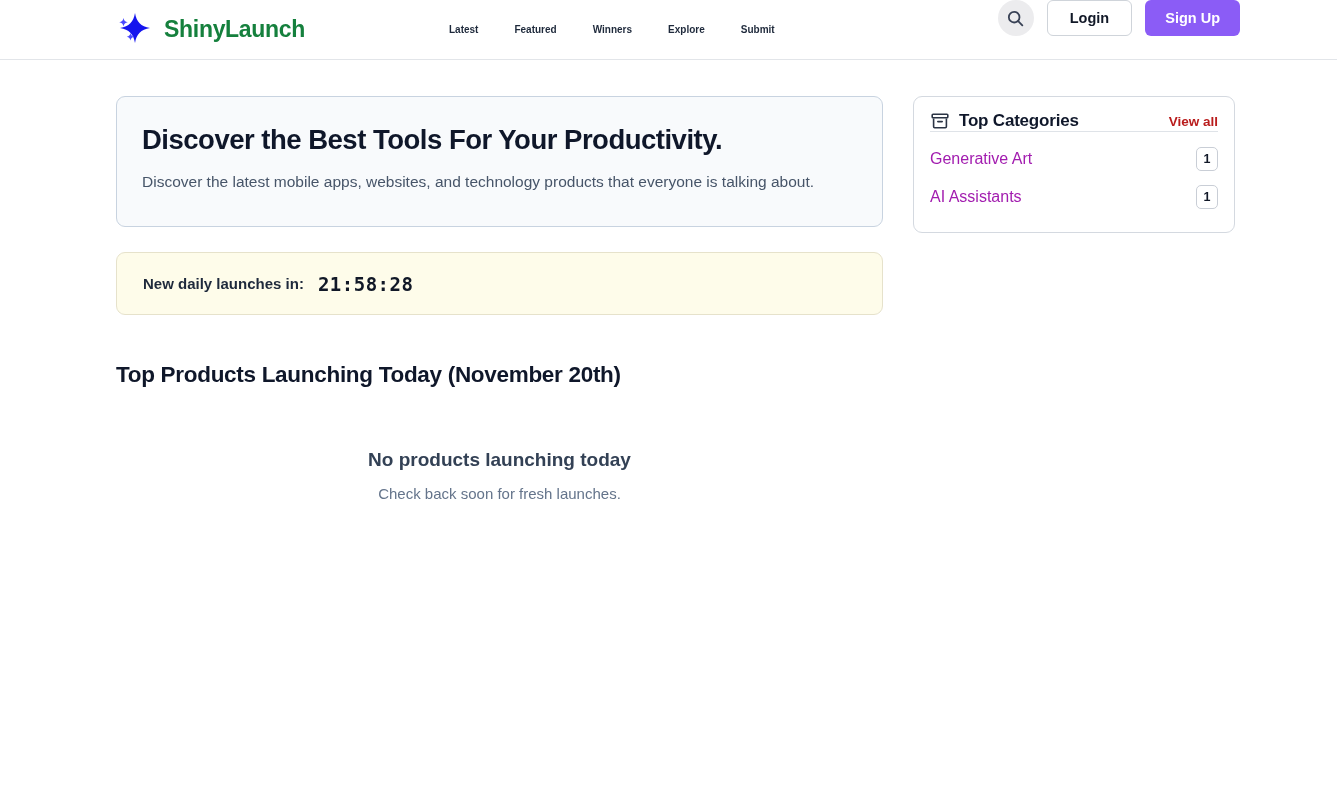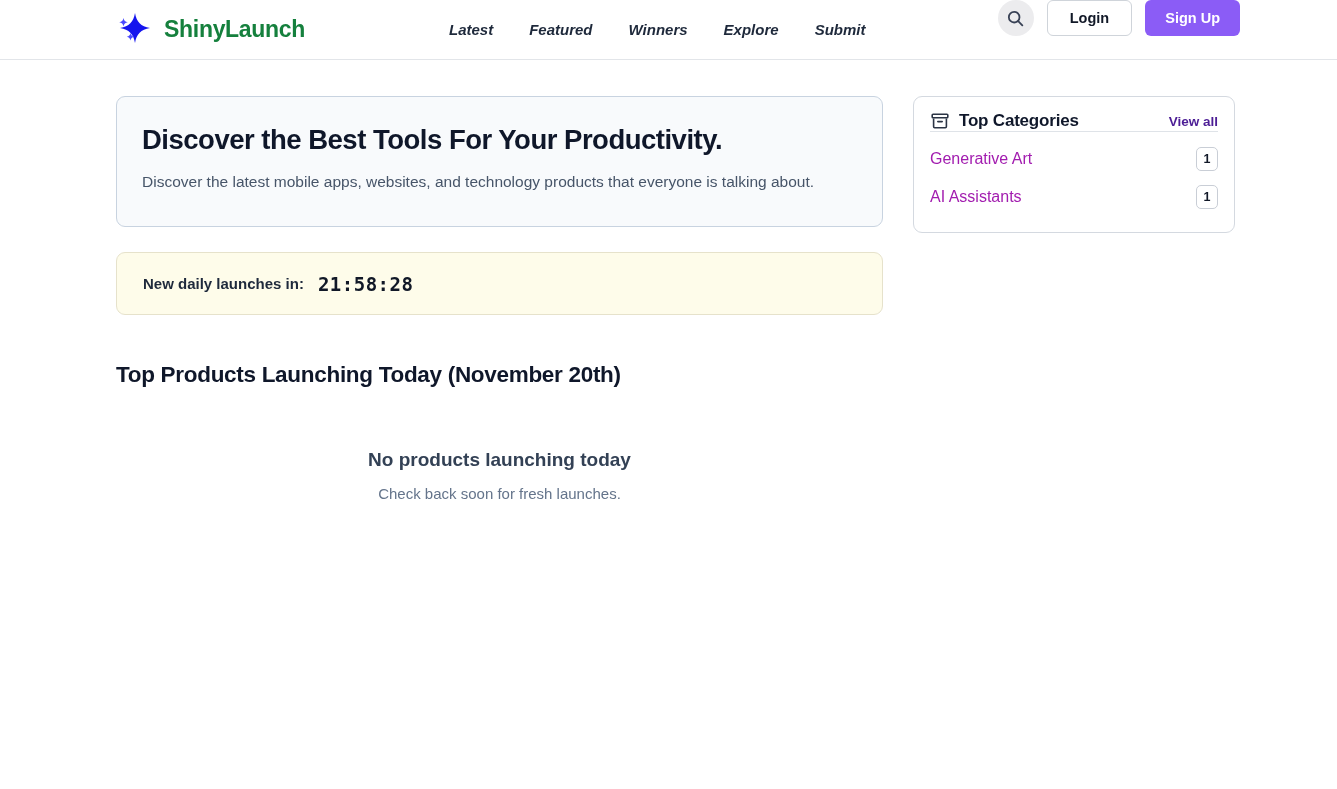--- a/index.html
+++ b/index.html
@@ -51,27 +51,26 @@
   .main-nav {
     position: absolute;
     left: 449px;
     top: 0;
     height: 59px;
     display: flex;
     align-items: center;
     gap: 36px;
   }
   .nav-link {
-    font-size: 15px;
+    font-size: 10px;
     font-weight: 700;
     color: #1e293b;
     text-decoration: none;
     white-space: nowrap;
     cursor: pointer;
-    font-style: italic;
   }
 
   .header-actions {
     position: absolute;
     right: 97px;
     top: 0;
     height: 59px;
     display: flex;
     align-items: flex-start;
     gap: 13px;
@@ -232,21 +231,21 @@
     font-size: 17px;
     font-weight: 700;
     color: #0f172a;
     letter-spacing: -0.2px;
     white-space: nowrap;
   }
   .card-link {
     margin-left: auto;
     font-size: 13.5px;
     font-weight: 700;
-    color: #4c1d95;
+    color: #b91c1c;
     text-decoration: none;
     cursor: pointer;
     white-space: nowrap;
   }
   .cat-list { padding-top: 8px; }
   .cat-row {
     display: flex;
     align-items: center;
     height: 38px;
     cursor: pointer;

